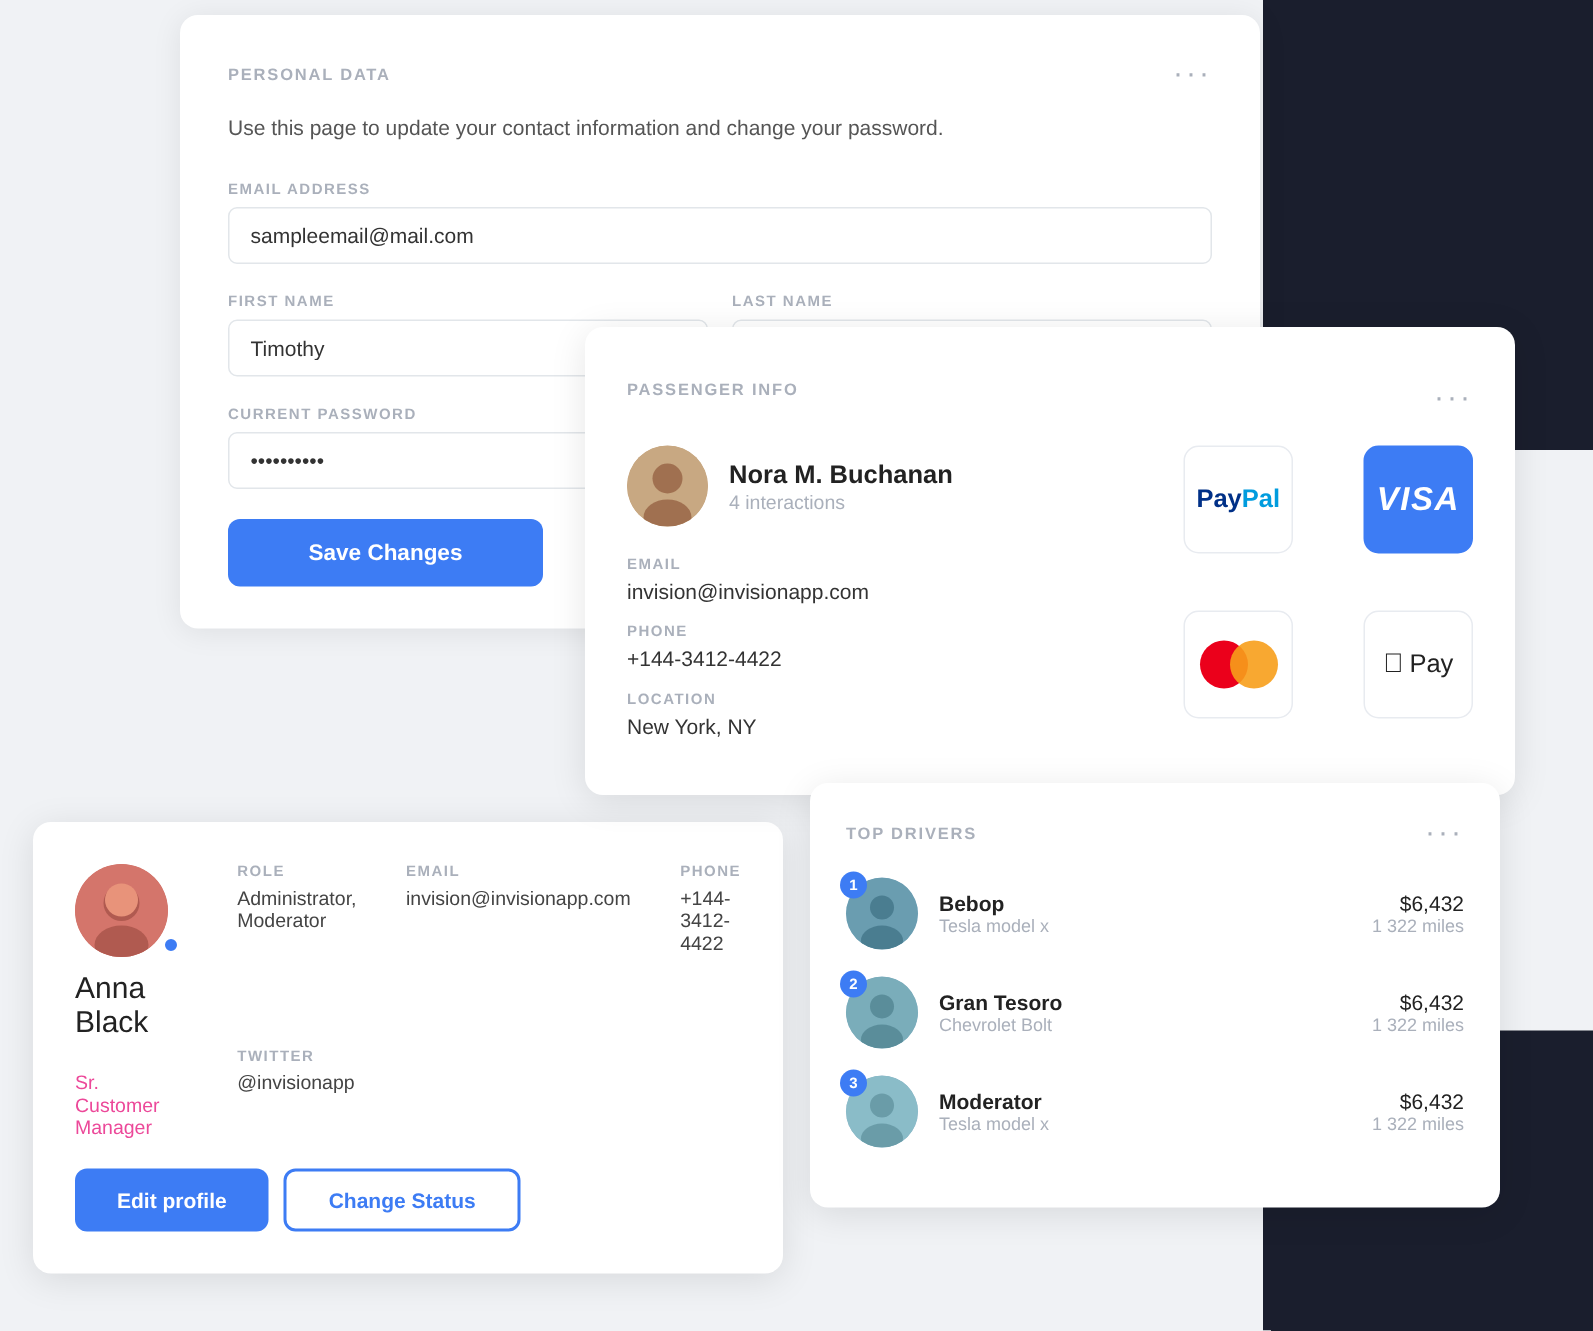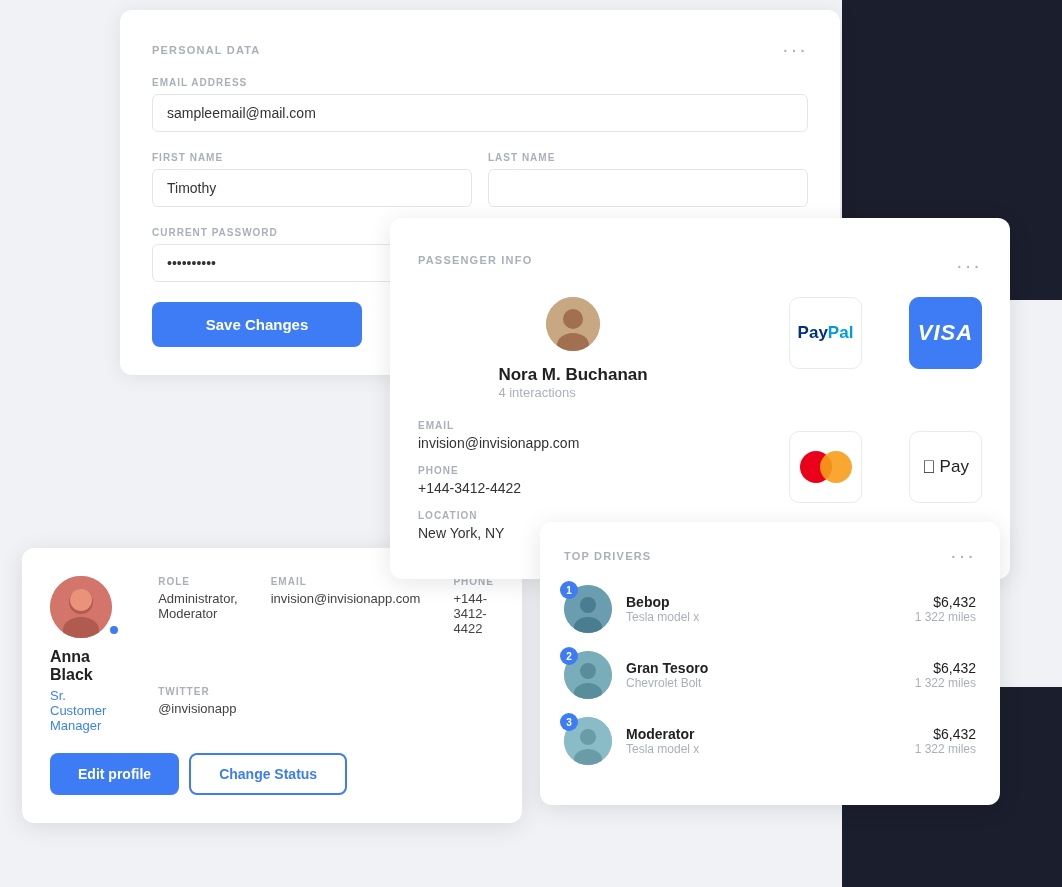--- a/index.html
+++ b/index.html
@@ -133,21 +133,20 @@
       align-items: center;
       justify-content: center;
       font-size: 22px;
       color: #fff;
     }
     .passenger-name-row {
       display: flex;
       align-items: center;
       gap: 14px;
       margin-bottom: 20px;
-      flex-direction: column;
     }
     .passenger-name {
       font-size: 17px;
       font-weight: 700;
       color: #222;
     }
     .passenger-interactions {
       font-size: 13px;
       color: #aab0bb;
     }
@@ -342,28 +341,28 @@
       position: absolute;
       bottom: 2px;
       right: 2px;
       width: 12px;
       height: 12px;
       background: #3d7cf4;
       border-radius: 50%;
       border: 2px solid #fff;
     }
     .profile-name {
-      font-size: 16px;
-      font-weight: 700;
+      font-size: 20px;
+      font-weight: 400;
       color: #222;
-      margin-bottom: 4px;
+      margin-bottom: 20px;
     }
     .profile-role {
       font-size: 13px;
-      color: #3b82f6;
+      color: #ec4899;
     }
     .profile-details {
       flex: 1;
       display: grid;
       grid-template-columns: 1fr 1fr 1fr;
       gap: 33px;
       padding-left: 16px;
     }
     .profile-detail-group {}
     .profile-detail-label {
@@ -430,20 +429,21 @@
 <body>
 
 <div class="bg-dark-right"></div>
 <div class="bg-dark-bottom"></div>
 
 <div class="card-personal">
   <div class="card-header">
     <span class="card-title">PERSONAL DATA</span>
     <span class="dots-menu">···</span>
   </div>
+  <p class="card-desc">Use this page to update your contact information and change your password.</p>
 
   <div class="form-group" style="margin-bottom:20px;">
     <label class="form-label">EMAIL ADDRESS</label>
     <input class="form-input" type="email" value="sampleemail@mail.com" style="">
   </div>
 
   <div class="form-row">
     <div class="form-group">
       <label class="form-label">FIRST NAME</label>
       <input class="form-input" type="text" value="Timothy" style="">

